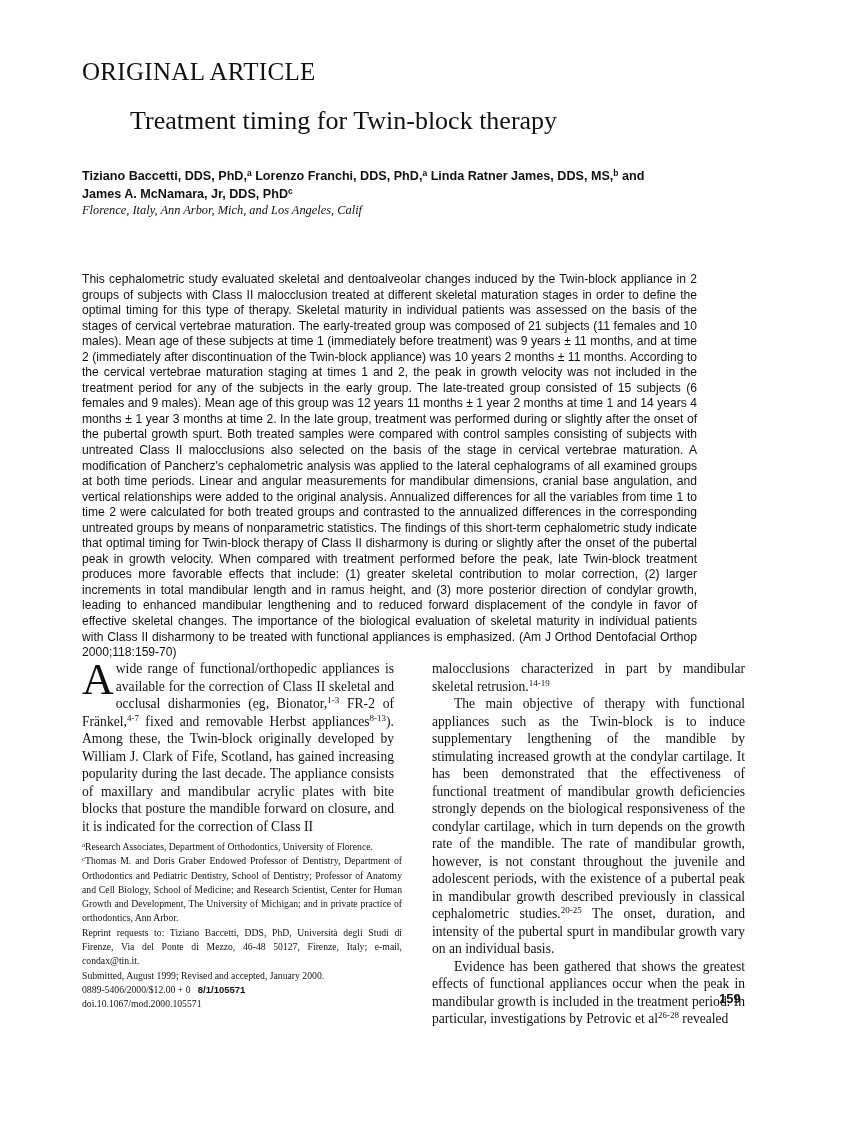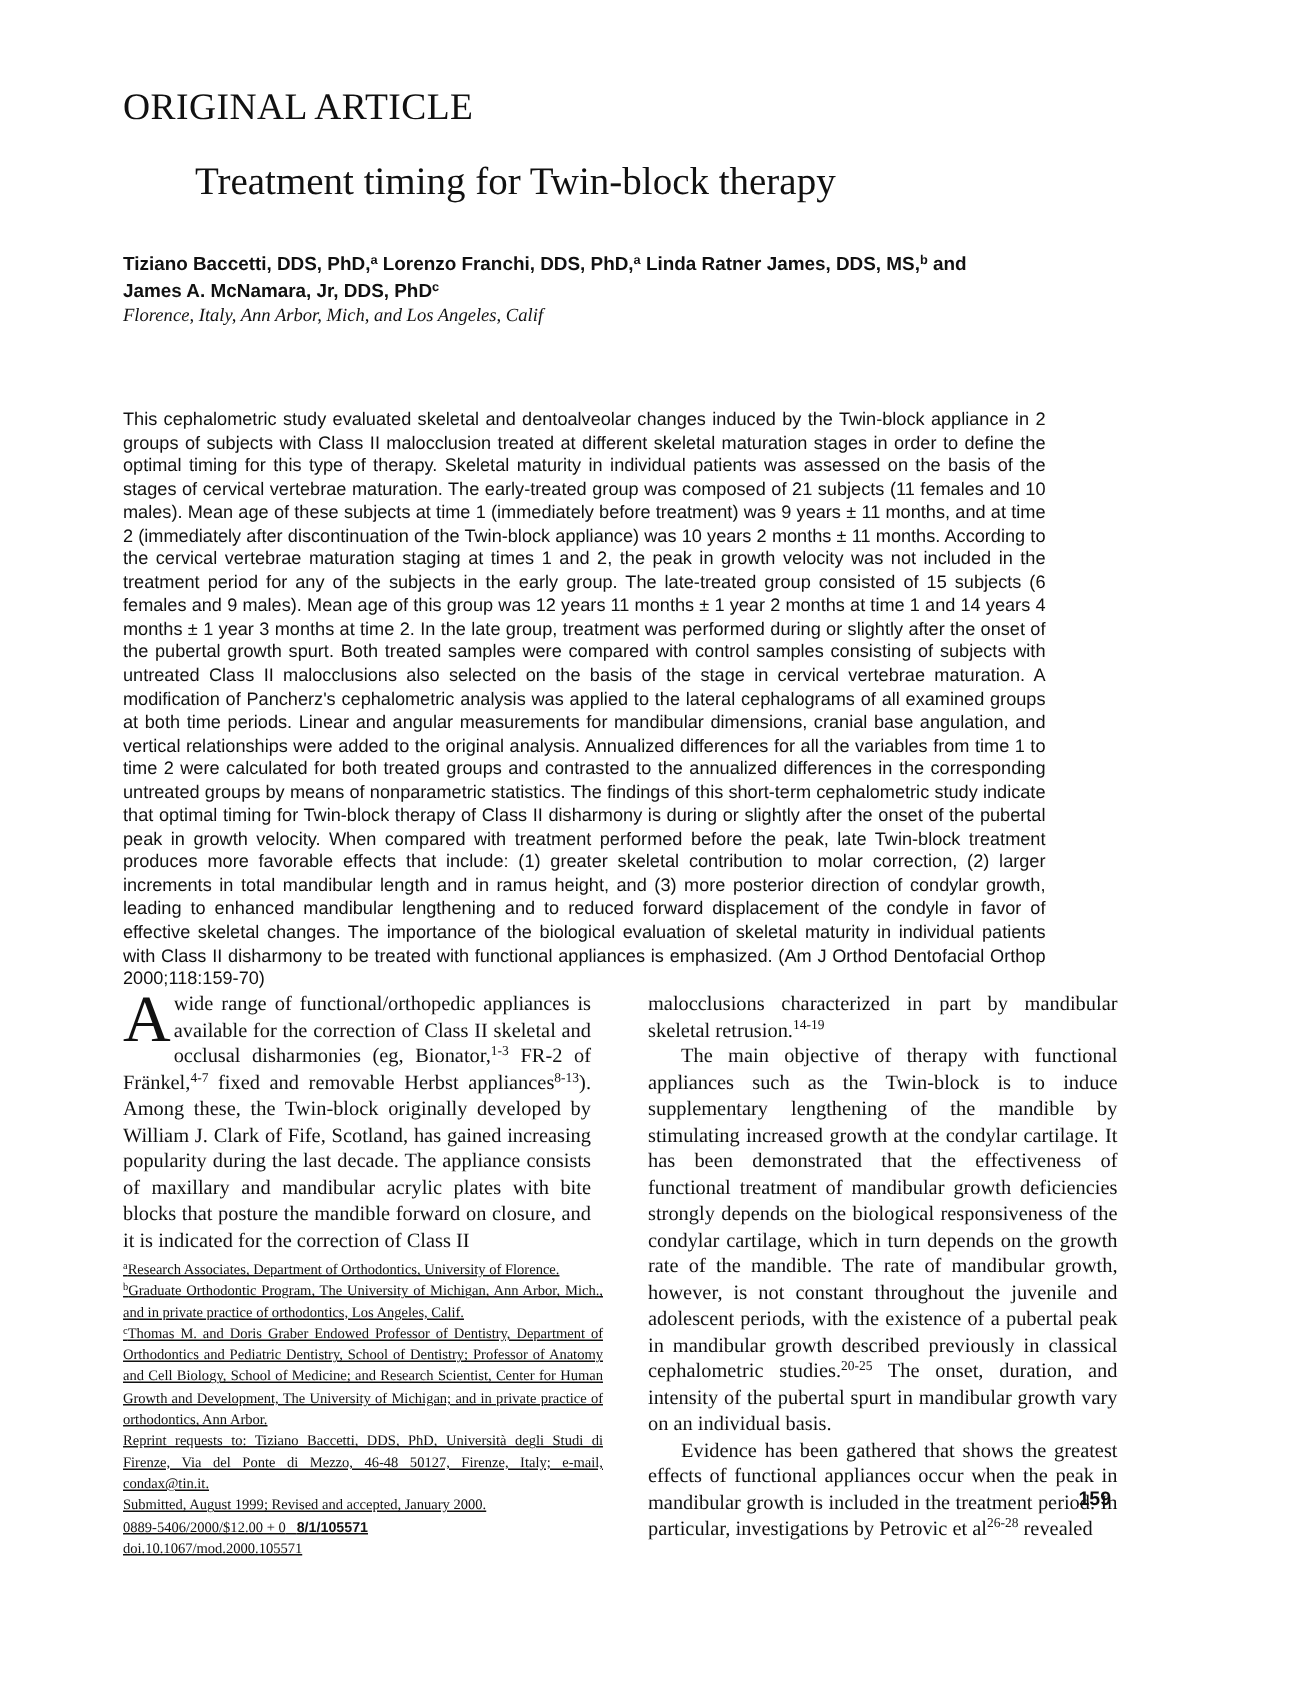--- a/index.html
+++ b/index.html
@@ -12,21 +12,21 @@
   .affil-loc { position: absolute; left: 82px; top: 203px; font-family: "Liberation Serif", serif; font-style: italic; font-size: 12.4px; color: #111; }
   .abstract { position: absolute; left: 82px; top: 234px; width: 615px; font-family: "Liberation Sans", sans-serif; font-size: 12.1px; line-height: 15.55px; text-align: justify; color: #111; margin-top: 38px; }
   .col { position: absolute; font-family: "Liberation Serif", serif; font-size: 13.6px; line-height: 17.5px; text-align: justify; color: #111; }
   .col-left { left: 82px; top: 660px; width: 312px; }
   .col-right { left: 432px; top: 660px; width: 313px; }
   .col p { margin: 0; }
   .col p.indent { text-indent: 22px; }
   .dropcap { float: left; font-family: "Liberation Serif", serif; font-size: 44px; line-height: 33px; padding-top: 3px; margin-right: 2px; }
   .col sup { font-size: 9px; vertical-align: 5px; line-height: 0; }
   .footnotes { position: absolute; left: 82px; top: 840px; width: 320px; font-family: "Liberation Serif", serif; font-size: 9.7px; line-height: 14.3px; color: #111; }
-  .footnotes div { margin: 0; text-align: justify; text-decoration: underline; }
+  .footnotes div { margin: 0; text-align: justify; }
   .footnotes sup { font-size: 7px; vertical-align: 3px; line-height: 0; }
   .fn-bold { font-weight: bold; font-family: "Liberation Sans", sans-serif; font-size: 9.5px; }
   .page-number { position: absolute; left: 719px; top: 991px; font-family: "Liberation Sans", sans-serif; font-weight: bold; font-size: 13px; color: #111; }
 </style>
 </head>
 <body>
 
 <div class="page">
 
   <div class="section-label">ORIGINAL ARTICLE</div>
@@ -44,21 +44,20 @@
   <div class="affil-loc">Florence, Italy, Ann Arbor, Mich, and Los Angeles, Calif</div>
 
   <div class="abstract">This cephalometric study evaluated skeletal and dentoalveolar changes induced by the Twin-block appliance in 2 groups of subjects with Class II malocclusion treated at different skeletal maturation stages in order to define the optimal timing for this type of therapy. Skeletal maturity in individual patients was assessed on the basis of the stages of cervical vertebrae maturation. The early-treated group was composed of 21 subjects (11 females and 10 males). Mean age of these subjects at time 1 (immediately before treatment) was 9 years ± 11 months, and at time 2 (immediately after discontinuation of the Twin-block appliance) was 10 years 2 months ± 11 months. According to the cervical vertebrae maturation staging at times 1 and 2, the peak in growth velocity was not included in the treatment period for any of the subjects in the early group. The late-treated group consisted of 15 subjects (6 females and 9 males). Mean age of this group was 12 years 11 months ± 1 year 2 months at time 1 and 14 years 4 months ± 1 year 3 months at time 2. In the late group, treatment was performed during or slightly after the onset of the pubertal growth spurt. Both treated samples were compared with control samples consisting of subjects with untreated Class II malocclusions also selected on the basis of the stage in cervical vertebrae maturation. A modification of Pancherz's cephalometric analysis was applied to the lateral cephalograms of all examined groups at both time periods. Linear and angular measurements for mandibular dimensions, cranial base angulation, and vertical relationships were added to the original analysis. Annualized differences for all the variables from time 1 to time 2 were calculated for both treated groups and contrasted to the annualized differences in the corresponding untreated groups by means of nonparametric statistics. The findings of this short-term cephalometric study indicate that optimal timing for Twin-block therapy of Class II disharmony is during or slightly after the onset of the pubertal peak in growth velocity. When compared with treatment performed before the peak, late Twin-block treatment produces more favorable effects that include: (1) greater skeletal contribution to molar correction, (2) larger increments in total mandibular length and in ramus height, and (3) more posterior direction of condylar growth, leading to enhanced mandibular lengthening and to reduced forward displacement of the condyle in favor of effective skeletal changes. The importance of the biological evaluation of skeletal maturity in individual patients with Class II disharmony to be treated with functional appliances is emphasized. (Am J Orthod Dentofacial Orthop 2000;118:159-70)</div>
 
   <div class="col col-left">
     <p><span class="dropcap">A</span><span>wide range of functional/orthopedic appliances is available for the correction of Class II skeletal and occlusal disharmonies (eg, Bionator,</span><sup>1-3</sup><span> FR-2 of Fränkel,</span><sup>4-7</sup><span> fixed and removable Herbst appliances</span><sup>8-13</sup><span>). Among these, the Twin-block originally developed by William J. Clark of Fife, Scotland, has gained increasing popularity during the last decade. The appliance consists of maxillary and mandibular acrylic plates with bite blocks that posture the mandible forward on closure, and it is indicated for the correction of Class II</span></p>
   </div>
 
   <div class="footnotes">
     <div><sup>a</sup><span>Research Associates, Department of Orthodontics, University of Florence.</span></div>
-    <div><sup>b</sup><span>Graduate Orthodontic Program, The University of Michigan, Ann Arbor, Mich., and in private practice of orthodontics, Los Angeles, Calif.</span></div>
     <div><sup>c</sup><span>Thomas M. and Doris Graber Endowed Professor of Dentistry, Department of Orthodontics and Pediatric Dentistry, School of Dentistry; Professor of Anatomy and Cell Biology, School of Medicine; and Research Scientist, Center for Human Growth and Development, The University of Michigan; and in private practice of orthodontics, Ann Arbor.</span></div>
     <div>Reprint requests to: Tiziano Baccetti, DDS, PhD, Università degli Studi di Firenze, Via del Ponte di Mezzo, 46-48 50127, Firenze, Italy; e-mail, condax@tin.it.</div>
     <div>Submitted, August 1999; Revised and accepted, January 2000.</div>
     <div><span>0889-5406/2000/$12.00 + 0</span>&nbsp;&nbsp;&nbsp;<span class="fn-bold">8/1/105571</span></div>
     <div>doi.10.1067/mod.2000.105571</div>
   </div>
 
   <div class="col col-right">
     <p><span>malocclusions characterized in part by mandibular skeletal retrusion.</span><sup>14-19</sup></p>
     <p class="indent"><span>The main objective of therapy with functional appliances such as the Twin-block is to induce supplementary lengthening of the mandible by stimulating increased growth at the condylar cartilage. It has been demonstrated that the effectiveness of functional treatment of mandibular growth deficiencies strongly depends on the biological responsiveness of the condylar cartilage, which in turn depends on the growth rate of the mandible. The rate of mandibular growth, however, is not constant throughout the juvenile and adolescent periods, with the existence of a pubertal peak in mandibular growth described previously in classical cephalometric studies.</span><sup>20-25</sup><span> The onset, duration, and intensity of the pubertal spurt in mandibular growth vary on an individual basis.</span></p>

